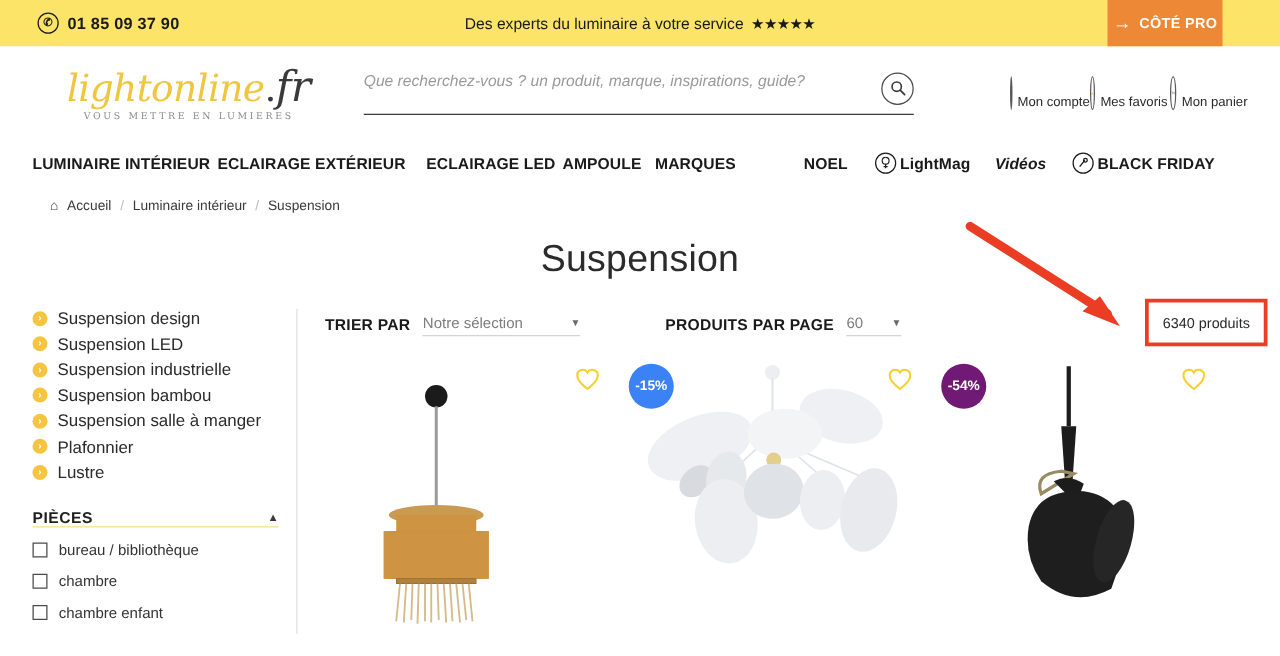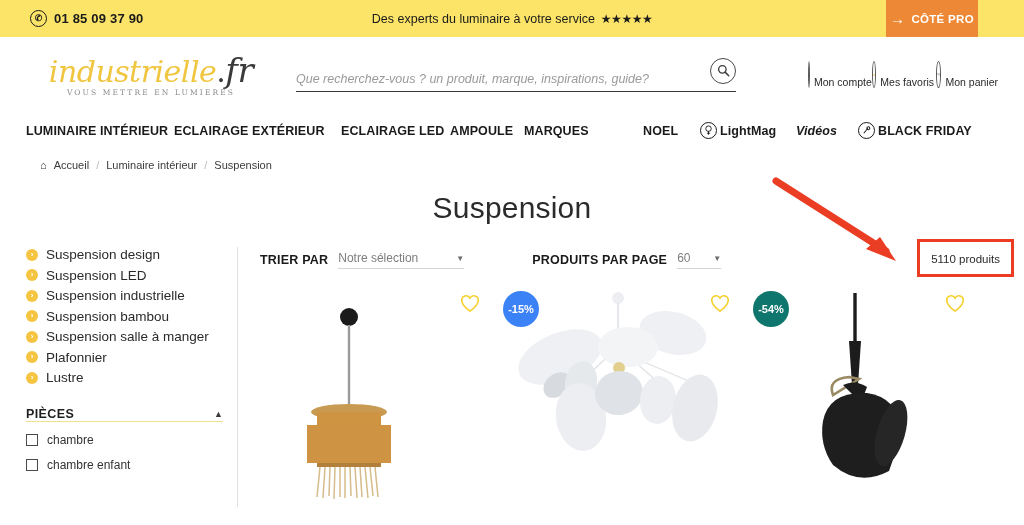--- a/index.html
+++ b/index.html
@@ -74,26 +74,26 @@
   .logo-main .fr { color: #3a3a3a; font-size: 34px; }
   .logo-tag {
     font-size: 7.5px; color: #8b8b8b;
     letter-spacing: 2.1px;
     margin-top: 1px;
     font-family: "DejaVu Serif", serif;
   }
 
   .search-wrap {
     flex: 1;
-    margin-left: 20px; margin-right: 30px;
+    margin-left: 15px; margin-right: 30px;
     max-width: 440px;
     position: relative;
     border-bottom: 1.5px solid #3a3a3a;
     padding-bottom: 5px;
-    display: flex; align-items: flex-end;
+    display: flex; align-items: flex-start;
   }
   .search-input {
     flex: 1;
     border: none; outline: none; background: transparent;
     font-family: "Liberation Sans", sans-serif;
     font-size: 12.5px; font-style: italic;
     color: #9a9a9a;
   }
   .search-input::placeholder { color: #9a9a9a; font-style: italic; }
   .search-btn {
@@ -258,21 +258,21 @@
   </div>
   <div class="pro-btn">
     <span class="pro-arrow">→</span>
     <span>CÔTÉ PRO</span>
   </div>
 </div>
 
 <div class="header">
   <div class="logo">
     <div class="logo-main">
-      <span>industrielle</span><span class="dot">.</span><span class="fr">fr</span>
+      <span>lightonline</span><span class="dot">.</span><span class="fr">fr</span>
     </div>
     <div class="logo-tag">VOUS METTRE EN LUMIERES</div>
   </div>
 
   <div class="search-wrap">
     <input class="search-input" placeholder="Que recherchez-vous ? un produit, marque, inspirations, guide?" style="">
     <button class="search-btn">
       <svg width="13" height="13" viewBox="0 0 16 16">
         <circle cx="6.6" cy="6.6" r="4.6" fill="none" stroke="#3a3a3a" stroke-width="1.6"></circle>
         <line x1="10" y1="10" x2="14.4" y2="14.4" stroke="#3a3a3a" stroke-width="1.8" stroke-linecap="round"></line>
@@ -399,20 +399,24 @@
       <span>Lustre</span>
     </div>
 
     <div class="facet">
       <div class="facet-head">
         <span class="facet-title">PIÈCES</span>
         <span class="caret">▲</span>
       </div>
       <div class="facet-opt">
         <span class="cbox"></span>
+        <span>bureau / bibliothèque</span>
+      </div>
+      <div class="facet-opt">
+        <span class="cbox"></span>
         <span>chambre</span>
       </div>
       <div class="facet-opt">
         <span class="cbox"></span>
         <span>chambre enfant</span>
       </div>
     </div>
   </div>
 
   <div class="main">
@@ -429,21 +433,21 @@
         <span class="select-caret">▼</span>
       </div>
       <span class="spacer-1"></span>
       <span class="tb-label">PRODUITS PAR PAGE</span>
       <div class="select perpage">
         <span class="select-val">60</span>
         <span class="select-caret">▼</span>
       </div>
 
       <div class="count-box">
-        <span class="count-text">5110 produits</span>
+        <span class="count-text">6340 produits</span>
       </div>
     </div>
 
     <div class="grid">
 
       <div class="card">
         <svg class="prod-img" viewBox="0 0 235 215">
           <circle cx="89" cy="32" r="9" fill="#1b1b1b"></circle>
           <line x1="89" y1="40" x2="89" y2="128" stroke="#9a9a9a" stroke-width="2.4"></line>
           <ellipse cx="89" cy="127" rx="38" ry="8" fill="#c99a52"></ellipse>
@@ -508,21 +512,21 @@
 
       <div class="card">
         <svg class="prod-img" viewBox="0 0 235 215">
           <line x1="110" y1="8" x2="110" y2="56" stroke="#1c1c1c" stroke-width="3.4"></line>
           <path d="M104 56 h12 l-3 44 h-6 z" fill="#1c1c1c"></path>
           <path d="M88 110 q-6 -16 16 -18 l10 2 z" fill="none" stroke="#9a8a63" stroke-width="2.6"></path>
           <path d="M98 100 q12 -6 24 2 l-6 16 z" fill="#1c1c1c"></path>
           <path d="M78 136 q6 -30 44 -28 q30 4 36 38 l-14 40 q-30 16 -56 -6 q-14 -20 -10 -44 z" fill="#1e1e1e"></path>
           <ellipse cx="146" cy="148" rx="14" ry="34" transform="rotate(16 146 148)" fill="#262626"></ellipse>
         </svg>
-        <span class="badge" style="background:#0f766e">
+        <span class="badge" style="background:#701a75">
           <span>-54%</span>
         </span>
         <span class="heart">
           <svg width="22" height="20" viewBox="0 0 24 22" fill="none" stroke="#f5d02e" stroke-width="1.8">
             <path d="M12 20 C12 20 3 13.6 3 8.3 A4.8 4.8 0 0 1 12 5.6 A4.8 4.8 0 0 1 21 8.3 C21 13.6 12 20 12 20 Z"></path>
           </svg>
         </span>
       </div>
 
     </div>

